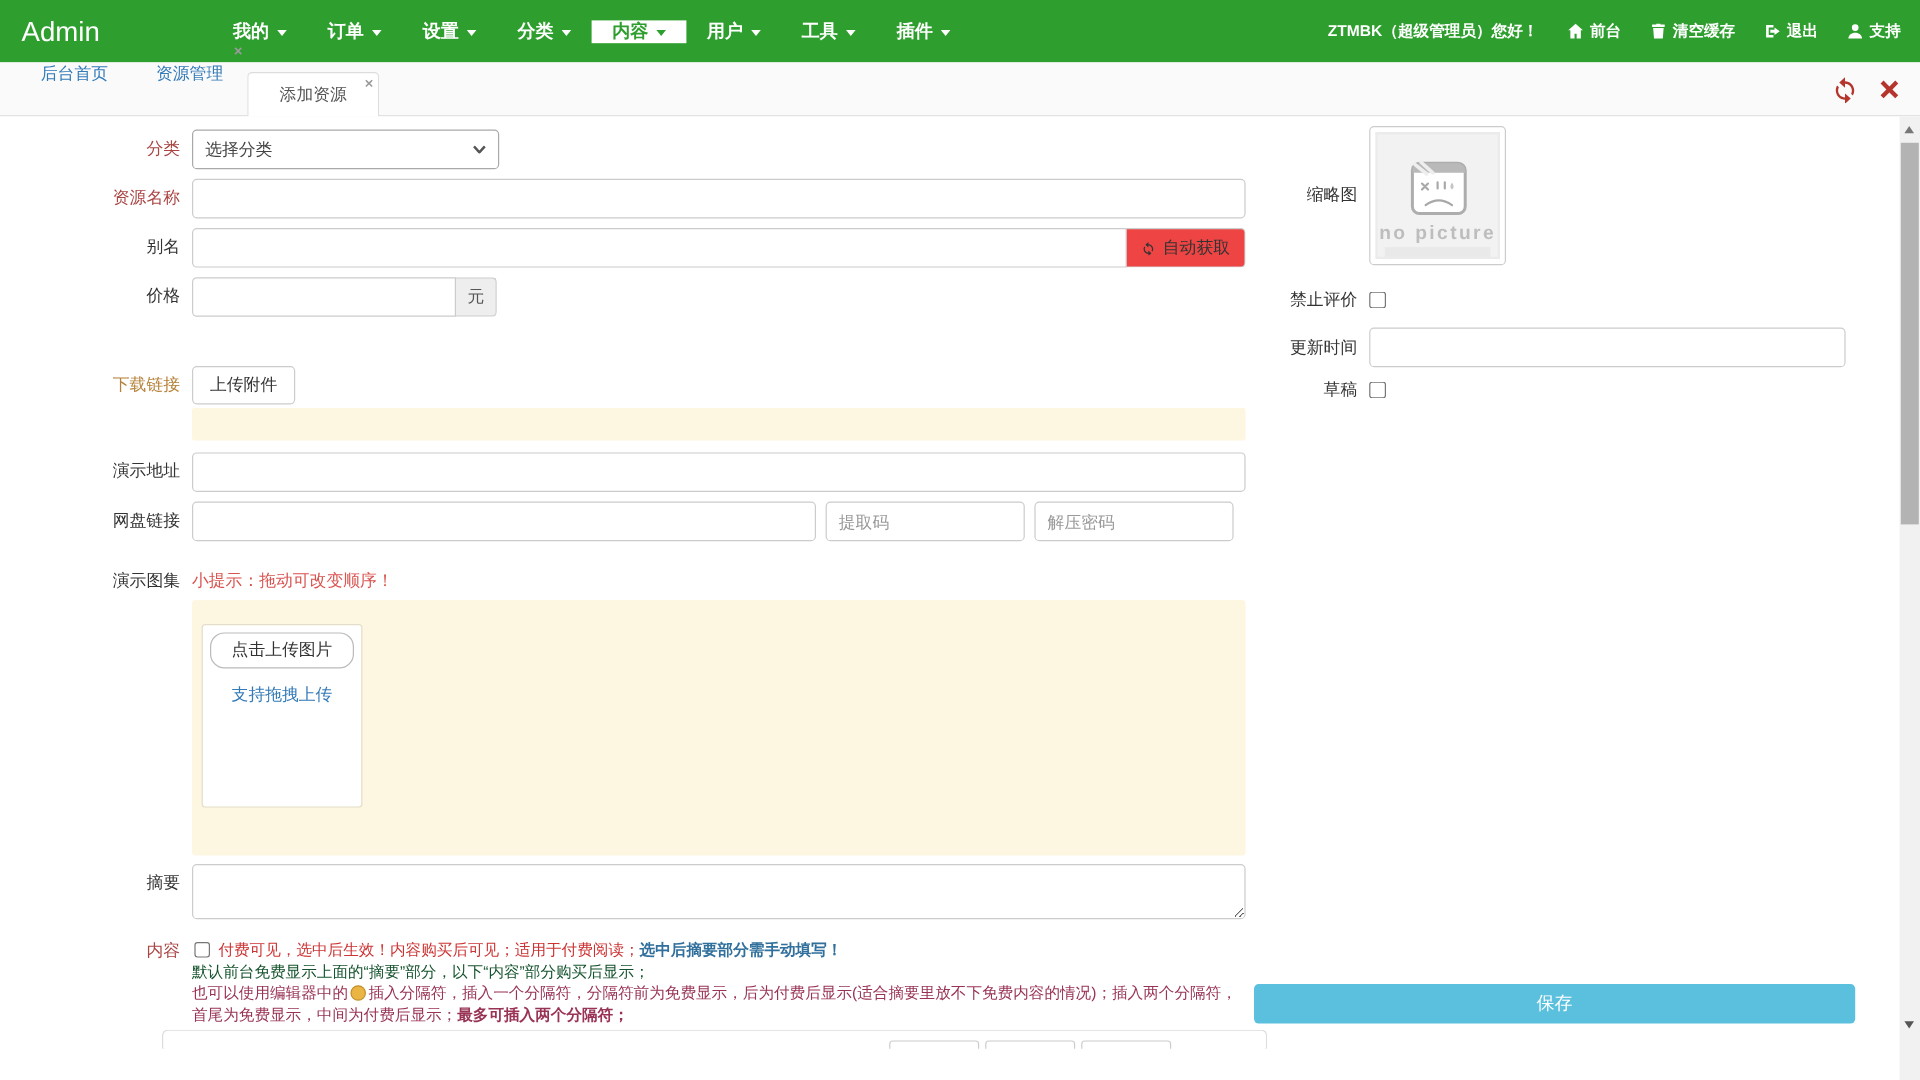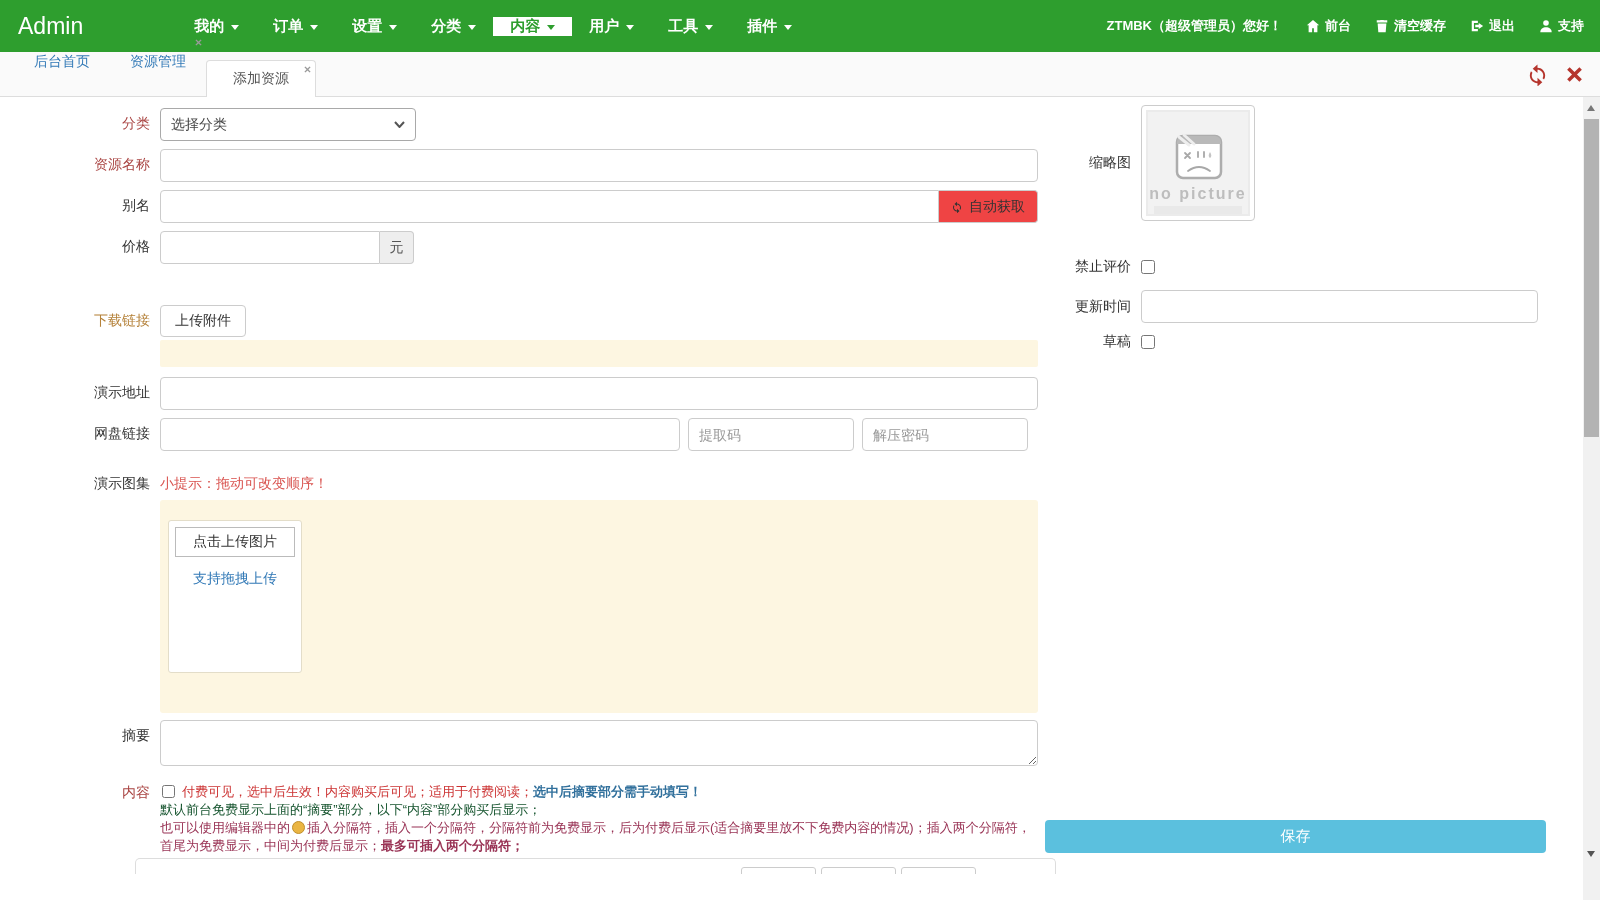--- a/index.html
+++ b/index.html
@@ -59,21 +59,21 @@
   .yellow-bar{margin-top:3px;height:27px;background:#fdf6e1;border-radius:2px;}
 
   .netdisk-ctrl{display:flex;gap:8px;}
   .nd-main{width:520px;flex:none;}
   .nd-small{width:166px;flex:none;}
 
   .row-gallery{margin-top:17px;margin-bottom:7px;}
   .gallery-hint{color:#d9534f;padding-top:7px;font-size:14px;height:21px;}
   .gallery-panel{margin-top:4px;height:213px;background:#fdf6e1;border-radius:3px;box-sizing:border-box;padding:20px 0 0 8px;}
   .upload-card{width:134px;height:153px;box-sizing:border-box;background:#fff;border:1px solid #e3ddc9;border-radius:3px;padding-top:6px;}
-  .upload-inner-btn{margin:0 auto;width:120px;height:30px;box-sizing:border-box;border:1px solid #bbb;border-radius:0;background:#fff;display:flex;align-items:center;justify-content:center;font-size:14px;color:#333;cursor:pointer;}
+  .upload-inner-btn{margin:0 auto;width:120px;height:30px;box-sizing:border-box;border:1px solid #bbb;border-radius:12px;background:#fff;display:flex;align-items:center;justify-content:center;font-size:14px;color:#333;cursor:pointer;}
   .drag-hint{margin-top:13px;text-align:center;color:#337ab7;font-size:14px;cursor:pointer;}
 
   .summary-ta{width:100%;height:46px;box-sizing:border-box;border:1px solid #ccc;border-radius:4px;padding:5px 10px;font-size:14px;font-family:inherit;color:#333;outline:none;resize:both;}
   .row-summary{margin-bottom:14px;}
 
   .row-content .flabel{padding-top:1px;}
   .note{font-size:13px;line-height:18px;}
   .note-line1{color:#cc3333;}
   .note-line1 input{width:13px;height:13px;margin:0 7px 0 2px;vertical-align:-2px;}
   .note-blue{color:#31709c;font-weight:bold;}
@@ -85,21 +85,21 @@
   .editor-sliver{position:absolute;left:135px;top:761px;width:921px;height:16px;box-sizing:border-box;border:1px solid #ddd;border-bottom:none;border-radius:5px 5px 0 0;background:#fff;overflow:hidden;}
   .mini-select{position:absolute;top:8px;height:20px;width:75px;box-sizing:border-box;border:1px solid #ccc;border-radius:3px;background:#fff;}
 
   .save-btn{position:absolute;left:1045px;top:723px;width:501px;height:33px;border:none;border-radius:4px;background:#5bc0de;color:#fff;font-size:15px;cursor:pointer;font-family:inherit;}
 
   
   .side{position:absolute;left:1075px;top:8px;width:466px;}
   .side-row{display:flex;align-items:center;}
   .side-label{flex:none;width:56px;text-align:right;margin-right:10px;font-size:14px;color:#333;}
   .thumb-frame{width:114px;height:116px;box-sizing:border-box;border:1px solid #ccc;border-radius:4px;background:#fff;padding:4px;cursor:pointer;}
-  .row-noreview{margin-top:37px;}
+  .row-noreview{margin-top:20px;}
   .row-updtime{margin-top:14px;}
   .row-draft{margin-top:10px;}
   .side-check{width:14px;height:14px;margin:0;}
   .upd-input{width:397px;}
 
   
   .scrollbar{position:absolute;right:0;top:0;width:17px;height:803px;background:#f1f1f1;}
   .sb-arrow{position:absolute;left:4px;width:0;height:0;border-left:4.5px solid transparent;border-right:4.5px solid transparent;cursor:pointer;}
   .sb-up{top:8px;border-bottom:6px solid #777;}
   .sb-down{top:754px;border-top:6px solid #555;}

